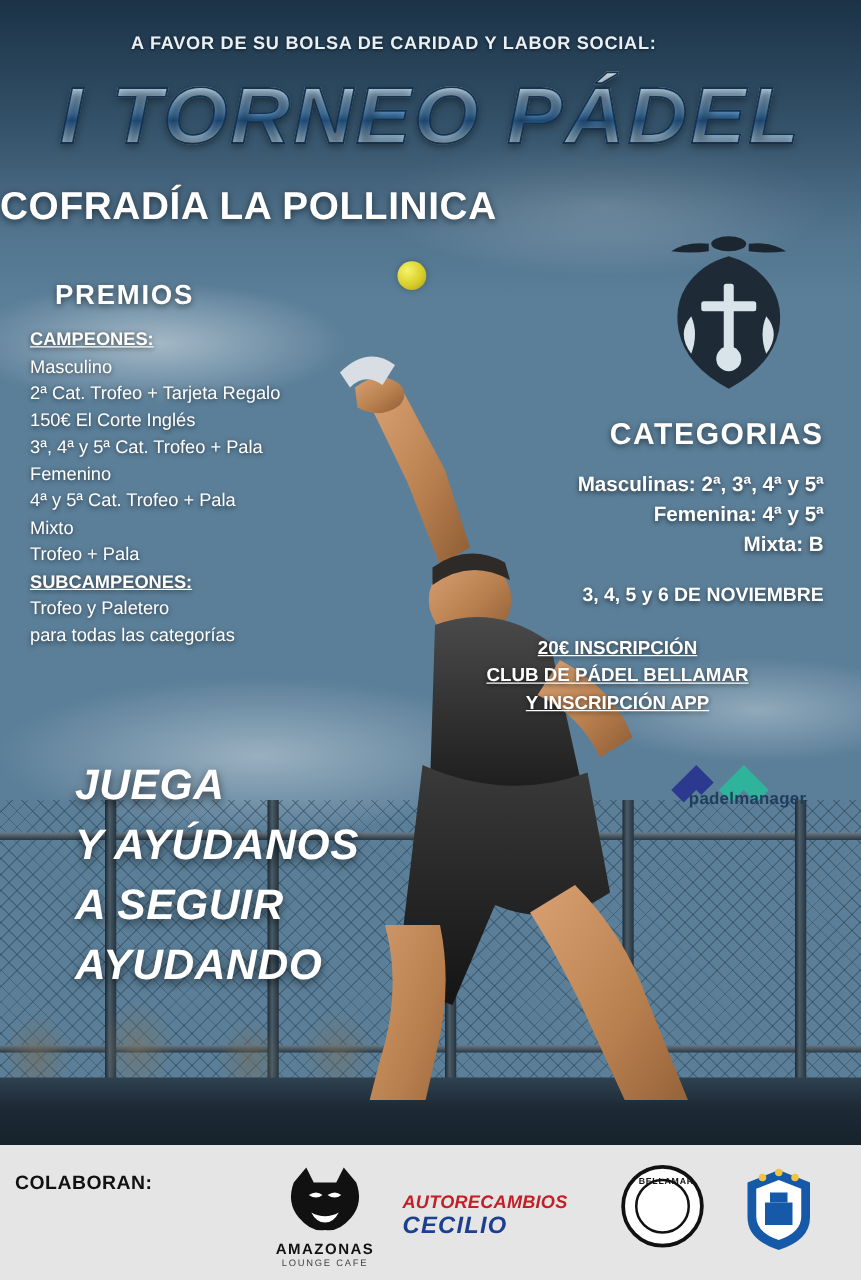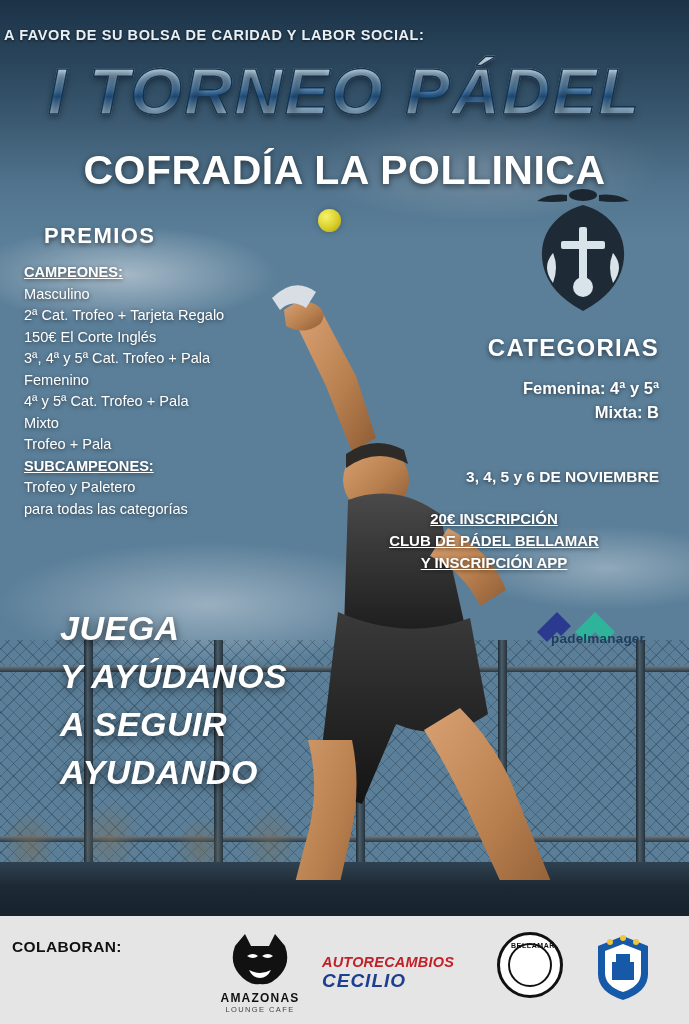--- a/index.html
+++ b/index.html
@@ -80,38 +80,38 @@
   
   .ball {
     position:absolute; left:318px; top:209px; width:23px; height:23px;
     border-radius:50%;
     background:radial-gradient(circle at 35% 32%, #f6f36a, #d9cf2a 55%, #a89c15 100%);
     box-shadow:0 0 6px rgba(0,0,0,0.25);
   }
 
   
   .tagline {
-    position:absolute; top:27px; left:4px; width:598px; 
+    position:absolute; top:27px; left:16px; width:598px; text-align:center;
     color:#e8f0f6; font-size:14.5px; font-weight:bold; letter-spacing:0.6px;
     text-shadow:0 1px 3px rgba(0,0,0,0.6);
   }
   .maintitle {
     position:absolute; top:55px; left:0; width:689px; text-align:center;
     font-family:"Liberation Sans", sans-serif;
     font-size:64px; font-weight:bold; font-style:italic;
     letter-spacing:2px;
     background:linear-gradient(180deg,#eaf4fb 0%, #bcd9ee 22%, #5d9ad0 48%, #2f6fae 56%, #9fc6e4 74%, #dcecf8 100%);
     -webkit-background-clip:text; background-clip:text; color:transparent;
     -webkit-text-stroke:1.5px #16324c;
     text-shadow:0 3px 7px rgba(0,0,0,0.45);
     transform:scaleX(1.04);
   }
   .subtitle {
-    position:absolute; top:147px; left:0; width:689px; text-align:center;
-    color:#ffffff; font-size:41px; font-weight:bold; letter-spacing:0.5px;
+    position:absolute; top:147px; left:0; width:689px; text-align:left;
+    color:#ffffff; font-size:31px; font-weight:bold; letter-spacing:0.5px;
     text-shadow:0 2px 6px rgba(0,0,0,0.55);
   }
 
   
   .crest { position:absolute; right:46px; top:183px; width:120px; height:130px; }
 
   
   .premios-title {
     position:absolute; left:44px; top:223px;
     color:#ffffff; font-size:22px; font-weight:bold; letter-spacing:1.4px;
@@ -307,20 +307,21 @@
     <div class="norm">4ª y 5ª Cat. Trofeo + Pala</div>
     <div class="norm">Mixto</div>
     <div class="norm">Trofeo + Pala</div>
     <div class="head">SUBCAMPEONES:</div>
     <div class="norm">Trofeo y Paletero</div>
     <div class="norm">para todas las categorías</div>
   </div>
 
   <div class="cat-title">CATEGORIAS</div>
   <div class="cat-list">
+    <div>Masculinas: 2ª, 3ª, 4ª y 5ª</div>
     <div>Femenina: 4ª y 5ª</div>
     <div>Mixta: B</div>
   </div>
   <div class="cat-dates">3, 4, 5 y 6 DE NOVIEMBRE</div>
   <div class="cat-info">
     <div>20€ INSCRIPCIÓN</div>
     <div>CLUB DE PÁDEL BELLAMAR</div>
     <div>Y INSCRIPCIÓN APP</div>
   </div>
 

